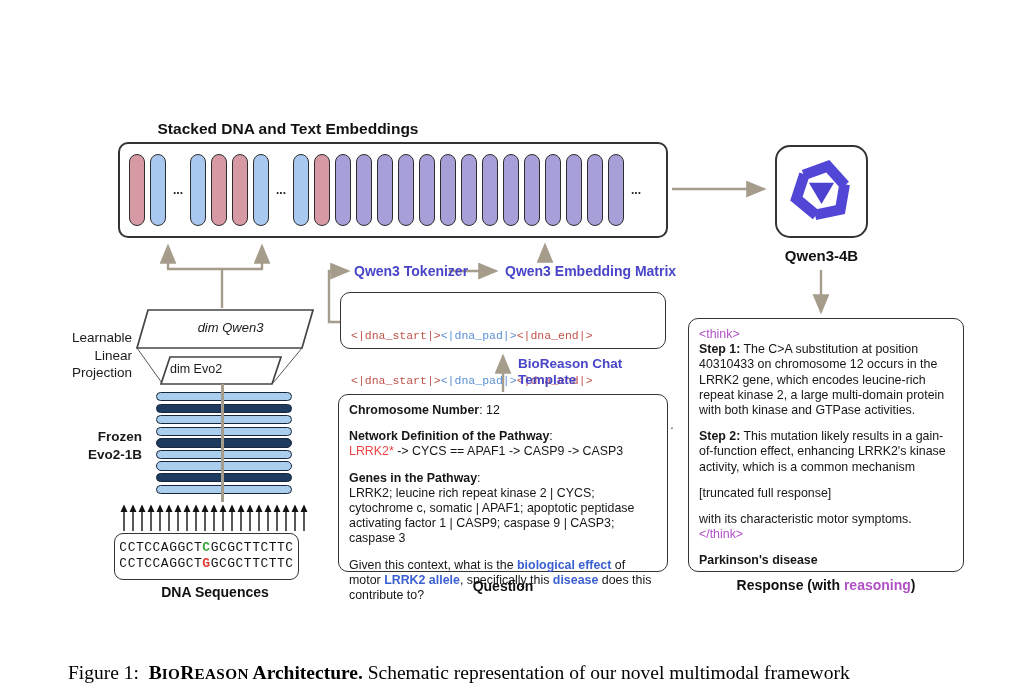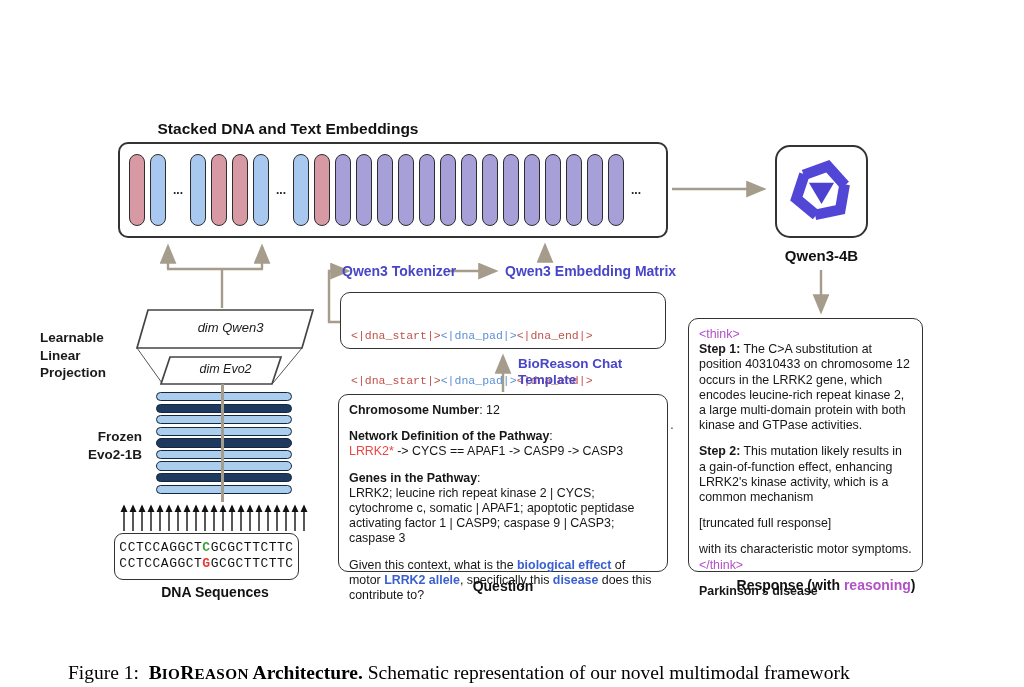--- a/index.html
+++ b/index.html
@@ -144,39 +144,39 @@
       <g stroke="#5246d6" stroke-width="11" fill="none">
         <path d="M24,34 L46,19 L68,34" transform="rotate(14 46 46)"></path>
         <path d="M24,34 L46,19 L68,34" transform="rotate(134 46 46)"></path>
         <path d="M24,34 L46,19 L68,34" transform="rotate(254 46 46)"></path>
       </g>
       <polygon points="33,37 59,37 46,59" fill="#4c42cf"></polygon>
     </svg>
   </div>
   <div class="abs blabel" style="left:775px;top:247px;width:93px;text-align:center;font-size:15px;">Qwen3-4B</div>
 
-  <div class="abs plabel" style="left:342px;top:263px;">Qwen3 Tokenizer</div>
+  <div class="abs plabel" style="left:354px;top:263px;">Qwen3 Tokenizer</div>
   <div class="abs plabel" style="left:505px;top:263px;">Qwen3 Embedding Matrix</div>
 
   <div class="rbox" style="left:340px;top:292px;width:326px;height:57px;border-width:1.8px;">
     <div class="mono tokentext" style="padding:5px 10px;">
       <div><span class="tred">&lt;|dna_start|&gt;</span><span class="tblu">&lt;|dna_pad|&gt;</span><span class="tred">&lt;|dna_end|&gt;</span></div>
       <div><span class="tred">&lt;|dna_start|&gt;</span><span class="tblu">&lt;|dna_pad|&gt;</span><span class="tred">&lt;|dna_end|&gt;</span></div>
       <div><span class="tnvy">Chromosome Number: 12 \n Network Definition ...</span></div>
     </div>
   </div>
 
   <div class="abs plabel pre" style="left:518px;top:356px;font-size:13.5px;line-height:16px;">BioReason Chat
 Template</div>
 
-  <div class="abs pre" style="left:40px;top:329px;width:92px;font-weight:700;font-size:13.5px;line-height:17.5px;">Learnable
+  <div class="abs pre" style="left:40px;top:329px;width:92px;text-align:right;font-weight:400;font-size:13.5px;line-height:17.5px;">Learnable
 Linear
 Projection</div>
   <div class="abs" style="left:148px;top:320px;width:165px;text-align:center;font-style:italic;font-size:13px;">dim Qwen3</div>
-  <div class="abs" style="left:170px;top:362px;width:111px;text-align:center;font-style:italic;font-size:12.5px;">dim Evo2</div>
+  <div class="abs" style="left:170px;top:362px;width:111px;text-align:left;font-size:12.5px;">dim Evo2</div>
 
   <div class="abs pre" style="left:50px;top:428px;width:92px;text-align:right;font-weight:700;font-size:13.5px;line-height:17.5px;">Frozen
 Evo2-1B</div>
   <div class="abs stack" style="left:156px;top:392px;width:136px;">
       <span class="bar" style="background: rgb(171, 206, 239);"></span>
       <span class="bar" style="background: rgb(30, 58, 95);"></span>
       <span class="bar" style="background: rgb(171, 206, 239);"></span>
       <span class="bar" style="background: rgb(171, 206, 239);"></span>
       <span class="bar" style="background: rgb(30, 58, 95);"></span>
       <span class="bar" style="background: rgb(171, 206, 239);"></span>
@@ -199,21 +199,21 @@
       <div class="para"><span class="b">Chromosome Number</span><span>: 12</span></div>
       <div class="tight"><span class="b">Network Definition of the Pathway</span><span>:</span></div>
       <div class="para"><span class="blue">LRRK2*</span><span> -&gt; CYCS == APAF1 -&gt; CASP9 -&gt; CASP3</span></div>
       <div class="tight"><span class="b">Genes in the Pathway</span><span>:</span></div>
       <div class="para"><span>LRRK2; leucine rich repeat kinase 2 | CYCS; cytochrome c, somatic | APAF1; apoptotic peptidase activating factor 1 | CASP9; caspase 9 | CASP3; caspase 3</span></div>
       <div class="tight"><span>Given this context, what is the </span><span class="blueb">biological effect</span><span> of motor </span><span class="blueb">LRRK2 allele</span><span>, specifically this </span><span class="blueb">disease</span><span> does this contribute to?</span></div>
     </div>
   </div>
   <div class="abs blabel" style="left:338px;top:578px;width:330px;text-align:center;">Question</div>
 
-  <div class="rbox" style="left:688px;top:318px;width:235px;height:254px;border-width:1.8px;">
+  <div class="rbox" style="left:688px;top:318px;width:276px;height:254px;border-width:1.8px;">
     <div class="bodytext" style="padding:8px 10px;">
       <div class="tight"><span class="mag">&lt;think&gt;</span></div>
       <div class="para"><span class="b">Step 1:</span><span> The C&gt;A substitution at position 40310433 on chromosome 12 occurs in the LRRK2 gene, which encodes leucine-rich repeat kinase 2, a large multi-domain protein with both kinase and GTPase activities.</span></div>
       <div class="para"><span class="b">Step 2:</span><span> This mutation likely results in a gain-of-function effect, enhancing LRRK2's kinase activity, which is a common mechanism</span></div>
       <div class="para"><span>[truncated full response]</span></div>
       <div class="tight"><span>with its characteristic motor symptoms.</span></div>
       <div class="para"><span class="mag">&lt;/think&gt;</span></div>
       <div class="tight"><span class="b">Parkinson's disease</span></div>
     </div>
   </div>

